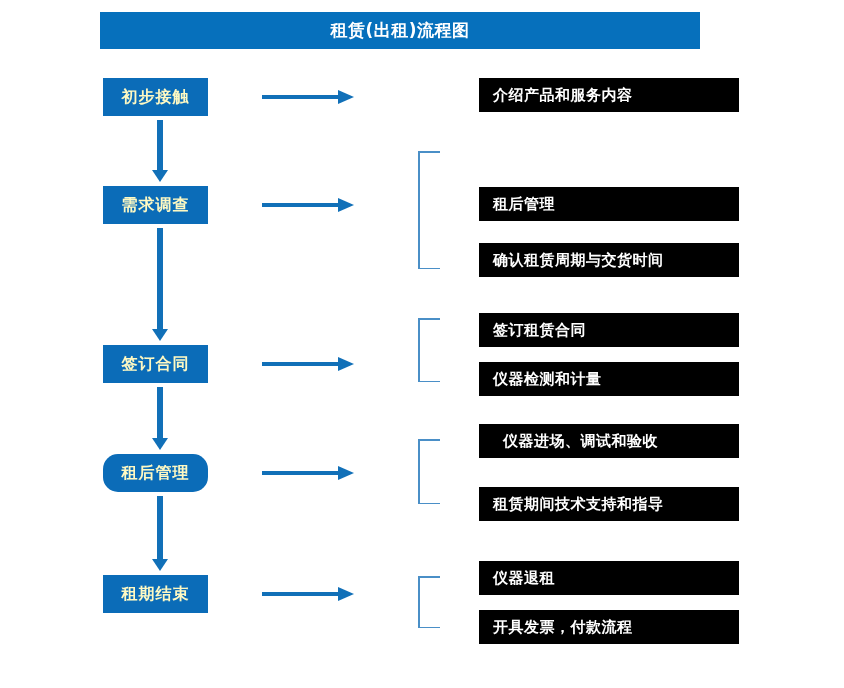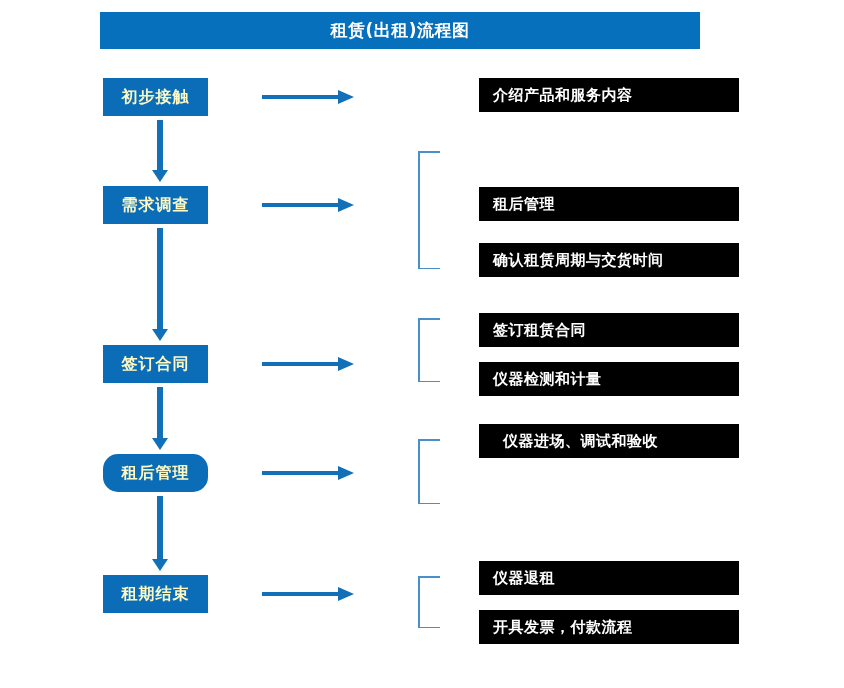--- a/index.html
+++ b/index.html
@@ -238,18 +238,19 @@
   <div class="detail-box" style="top:187px;">租后管理</div>
 
   <div class="detail-box" style="top:243px;">确认租赁周期与交货时间</div>
 
   <div class="detail-box" style="top:313px;">签订租赁合同</div>
 
   <div class="detail-box" style="top:362px;">仪器检测和计量</div>
 
   <div class="detail-box" style="top:424px;padding-left:24px;">仪器进场、调试和验收</div>
 
+  <div class="detail-box" style="top:487px;">租赁期间技术支持和指导</div>
 
   <div class="detail-box" style="top:561px;">仪器退租</div>
 
   <div class="detail-box" style="top:610px;">开具发票，付款流程</div>
 
 </div>
 
 </body></html>

